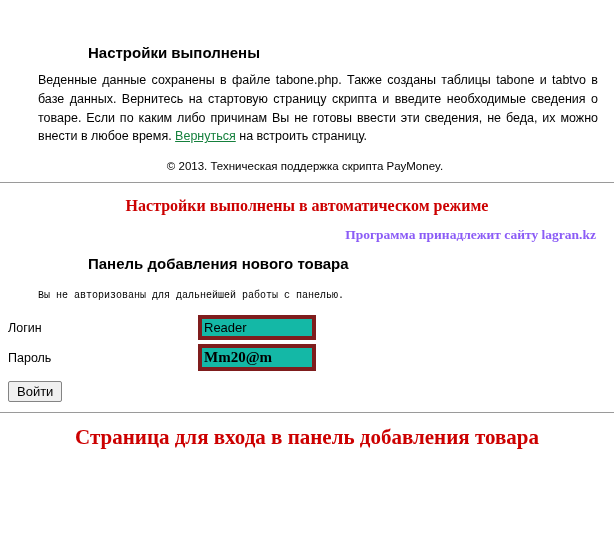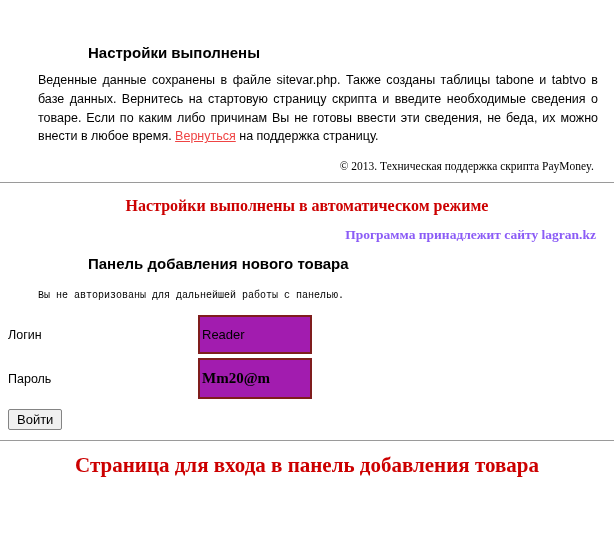--- a/index.html
+++ b/index.html
@@ -34,31 +34,30 @@
   }
 
   .para {
     text-align: justify;
     margin: 0;
     padding: 10px 16px 0 38px;
     line-height: 1.5;
     font-size: 12.5px;
   }
   .para a {
-    color: #ef4444;
+    color: #15803d;
     text-decoration: underline;
   }
 
   .copyright {
-    text-align: right;
+    text-align: center;
     font-size: 11.5px;
     padding: 14px 20px 0 16px;
     margin: 0;
     color: #000;
-    font-family: Liberation Serif, serif;
   }
 
   .hr-line {
     border: none;
     border-top: 1px solid #9a9a9a;
     margin: 10px 0 0 0;
     height: 0;
   }
 
   .h-auto {
@@ -111,24 +110,24 @@
   .form-table td {
     padding: 2px 4px 2px 0;
     font-size: 12.5px;
     vertical-align: middle;
   }
   .form-table td.label-cell {
     width: 186px;
   }
   .txt-input {
     width: 106px;
-    border: 2px solid #7f1d1d;
-    background: #a21caf;
+    border: 4px solid #7f1d1d;
+    background: #14b8a6;
     font-size: 13px;
-    padding: 10px 2px;
+    padding: 1px 2px;
     font-family: "Liberation Sans", sans-serif;
     box-sizing: content-box;
   }
   .txt-input.pass {
     font-family: "Liberation Serif", serif;
     font-size: 15px;
     font-weight: bold;
   }
 
   .login-btn {
@@ -165,21 +164,21 @@
     font-family: "Liberation Serif", serif;
   }
 </style>
 </head>
 <body>
 
 <div class="page">
 
   <h3 class="h-settings">Настройки выполнены</h3>
 
-  <p class="para"><span>Веденные данные сохранены в файле sitevar.php. Также созданы таблицы tabone и tabtvo в базе данных. Вернитесь на стартовую страницу скрипта и введите необходимые сведения о товаре. Если по каким либо причинам Вы не готовы ввести эти сведения, не беда, их можно внести в любое время. </span><a href="#">Вернуться</a><span> на поддержка страницу.</span></p>
+  <p class="para"><span>Веденные данные сохранены в файле tabone.php. Также созданы таблицы tabone и tabtvo в базе данных. Вернитесь на стартовую страницу скрипта и введите необходимые сведения о товаре. Если по каким либо причинам Вы не готовы ввести эти сведения, не беда, их можно внести в любое время. </span><a href="#">Вернуться</a><span> на встроить страницу.</span></p>
 
   <p class="copyright">© 2013. Техническая поддержка скрипта PayMoney.</p>
 
   <hr class="hr-line">
 
   <h2 class="h-auto">Настройки выполнены в автоматическом режиме</h2>
 
   <p class="prog-line">Программа принадлежит сайту lagran.kz</p>
 
   <h3 class="h-panel">Панель добавления нового товара</h3>

